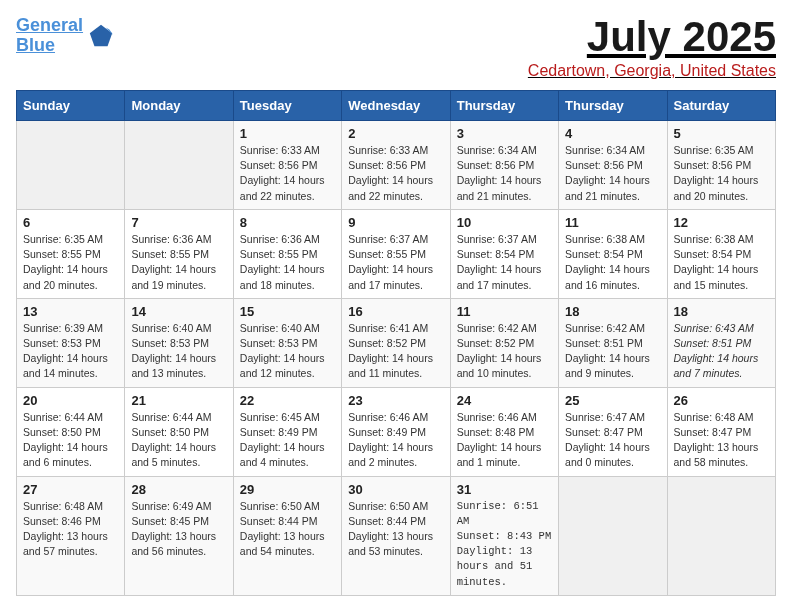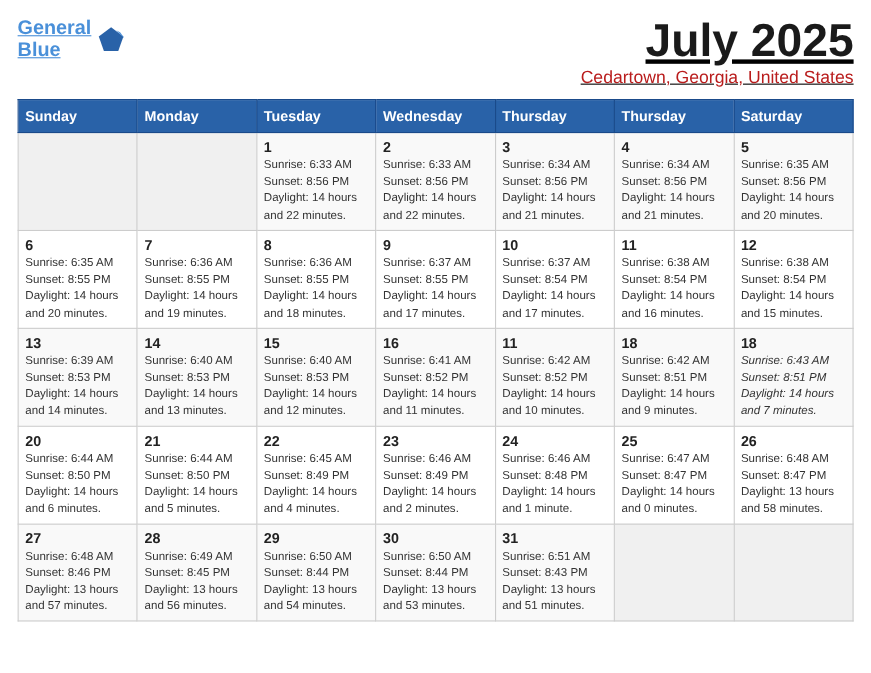--- a/index.html
+++ b/index.html
@@ -315,21 +315,21 @@
 Daylight: 13 hours and 54 minutes.</div>
         </td>
         <td>
           <span class="day-num">30</span>
           <div class="day-info" style="white-space: pre-line;">Sunrise: 6:50 AM
 Sunset: 8:44 PM
 Daylight: 13 hours and 53 minutes.</div>
         </td>
         <td>
           <span class="day-num">31</span>
-          <div class="day-info" style="white-space: pre-line;">Sunrise: 6:51 AM
+          <div class="day-info" style="white-space: pre-line; font-family: Liberation Mono, monospace;">Sunrise: 6:51 AM
 Sunset: 8:43 PM
 Daylight: 13 hours and 51 minutes.</div>
         </td>
         <td class="empty-cell"></td>
         <td class="empty-cell"></td>
       </tr>
     </tbody>
 </table>
 
 </body></html>

